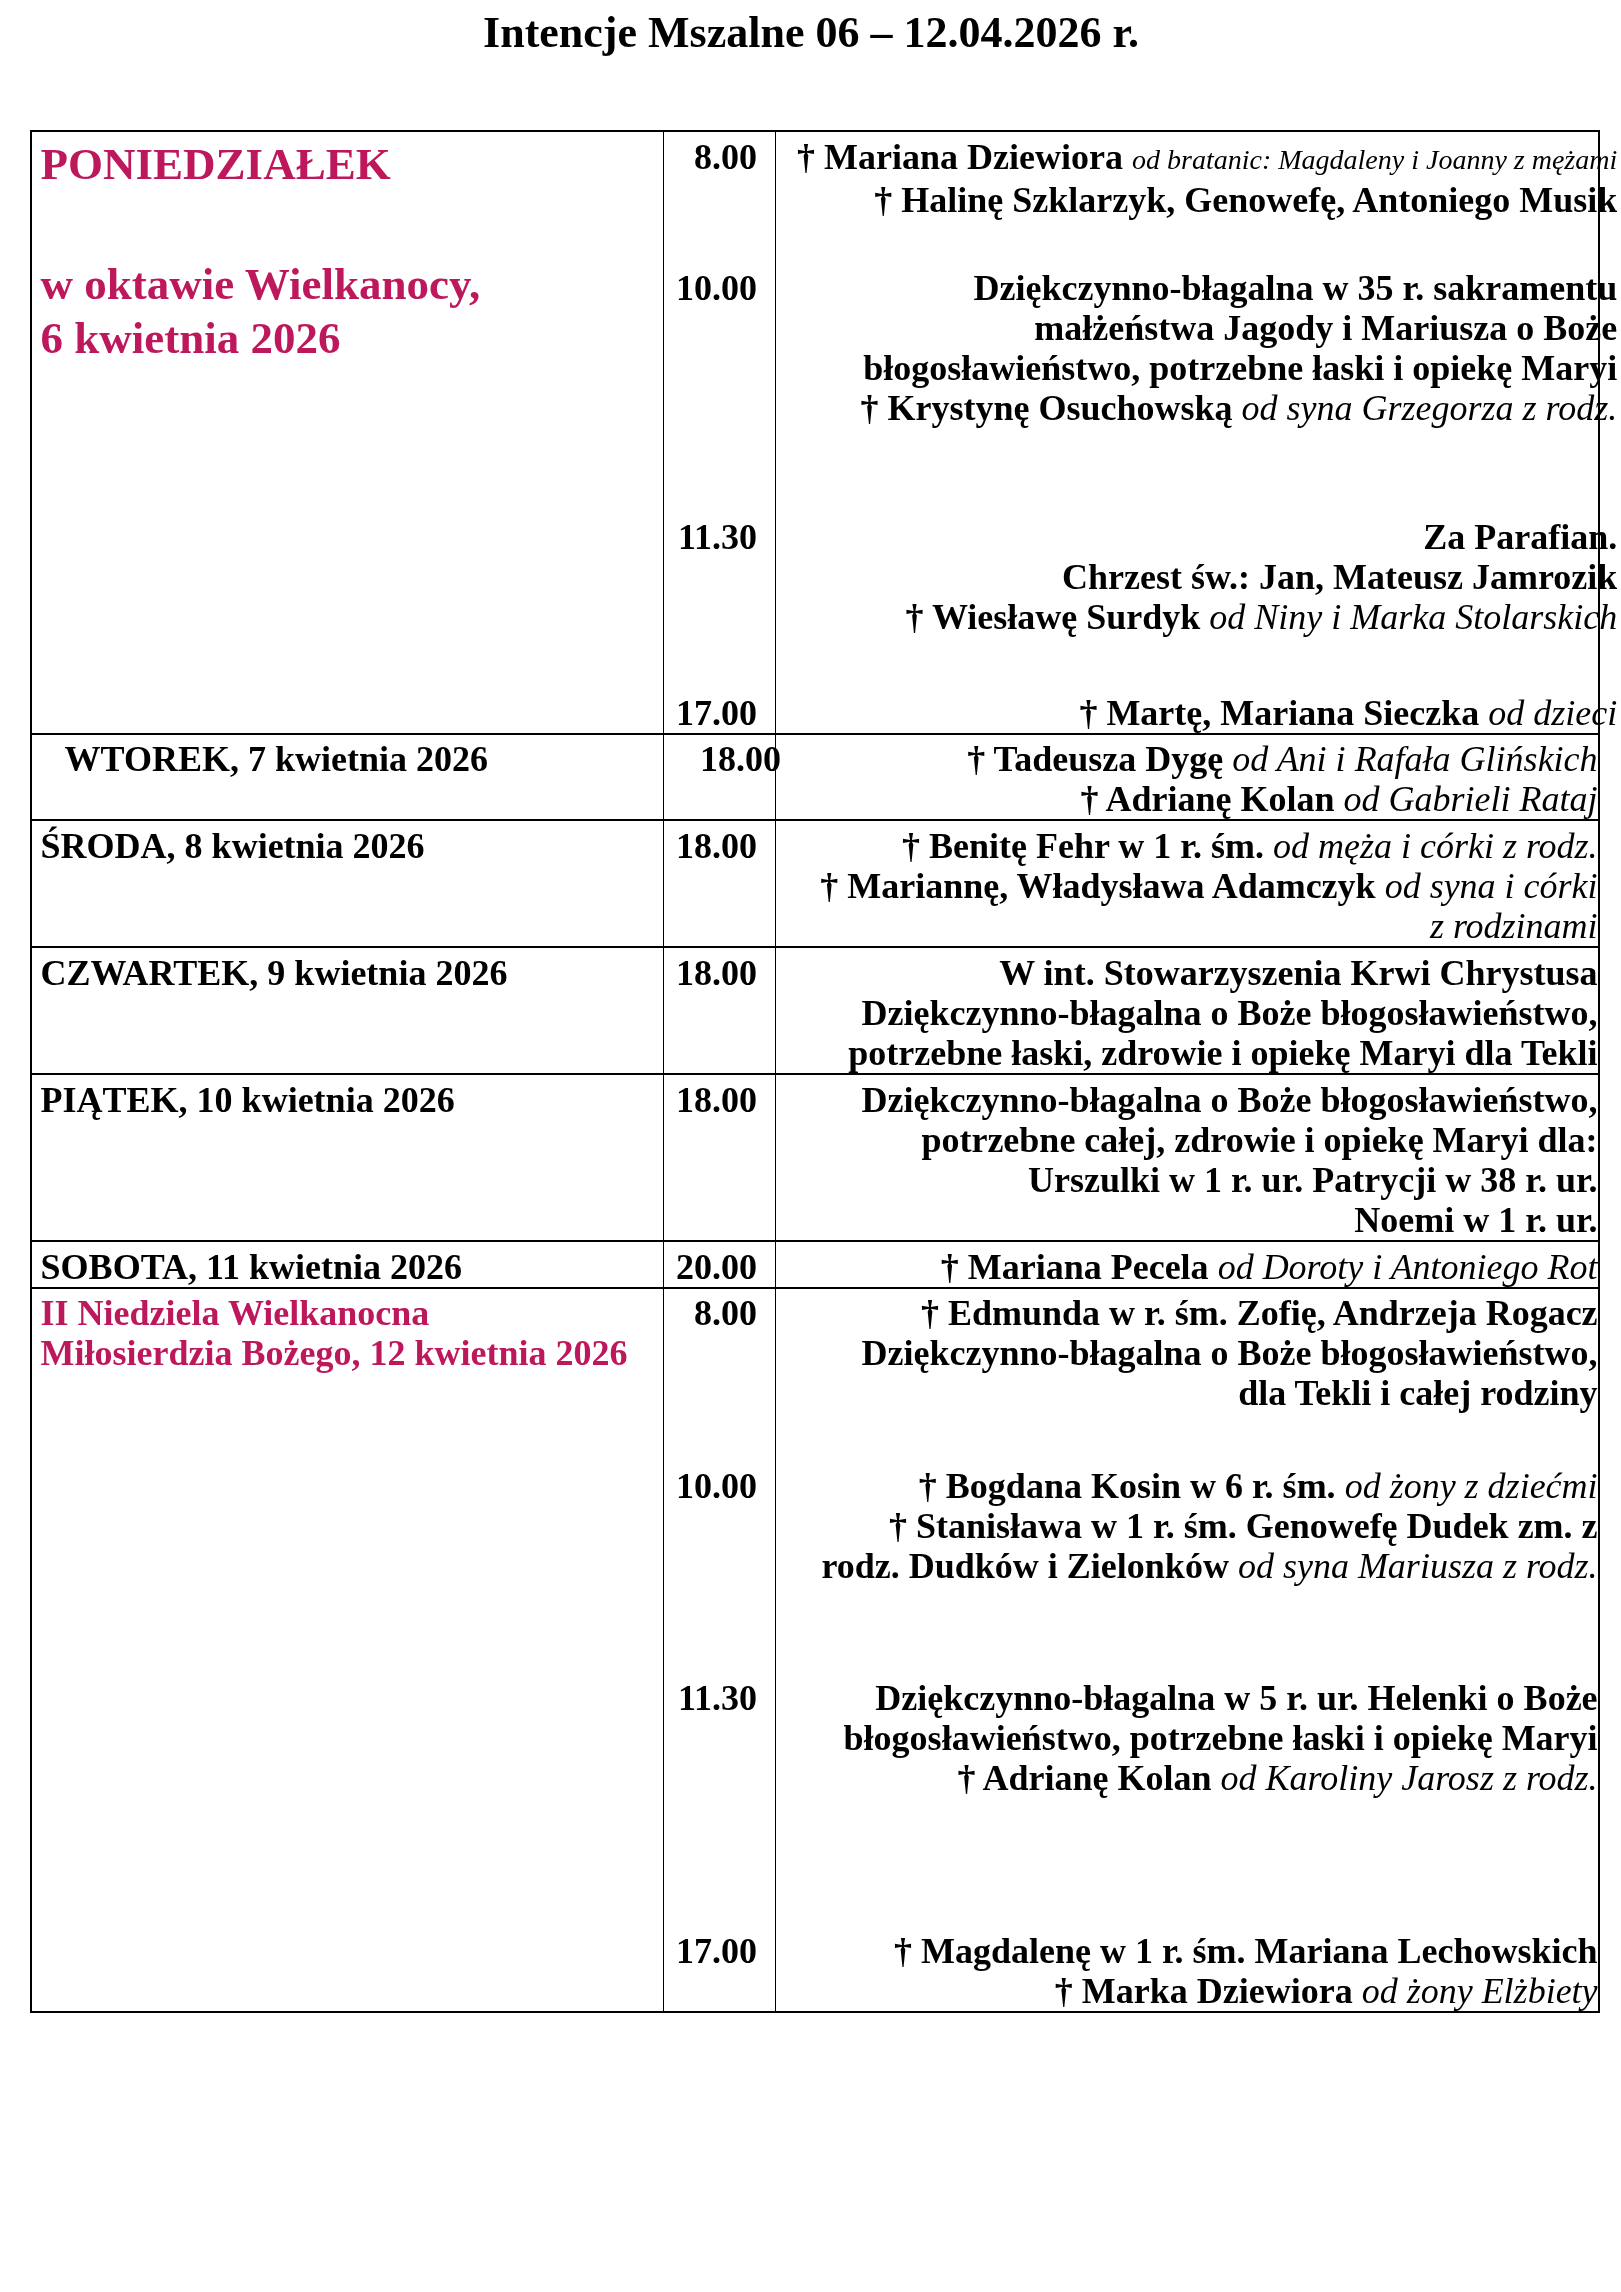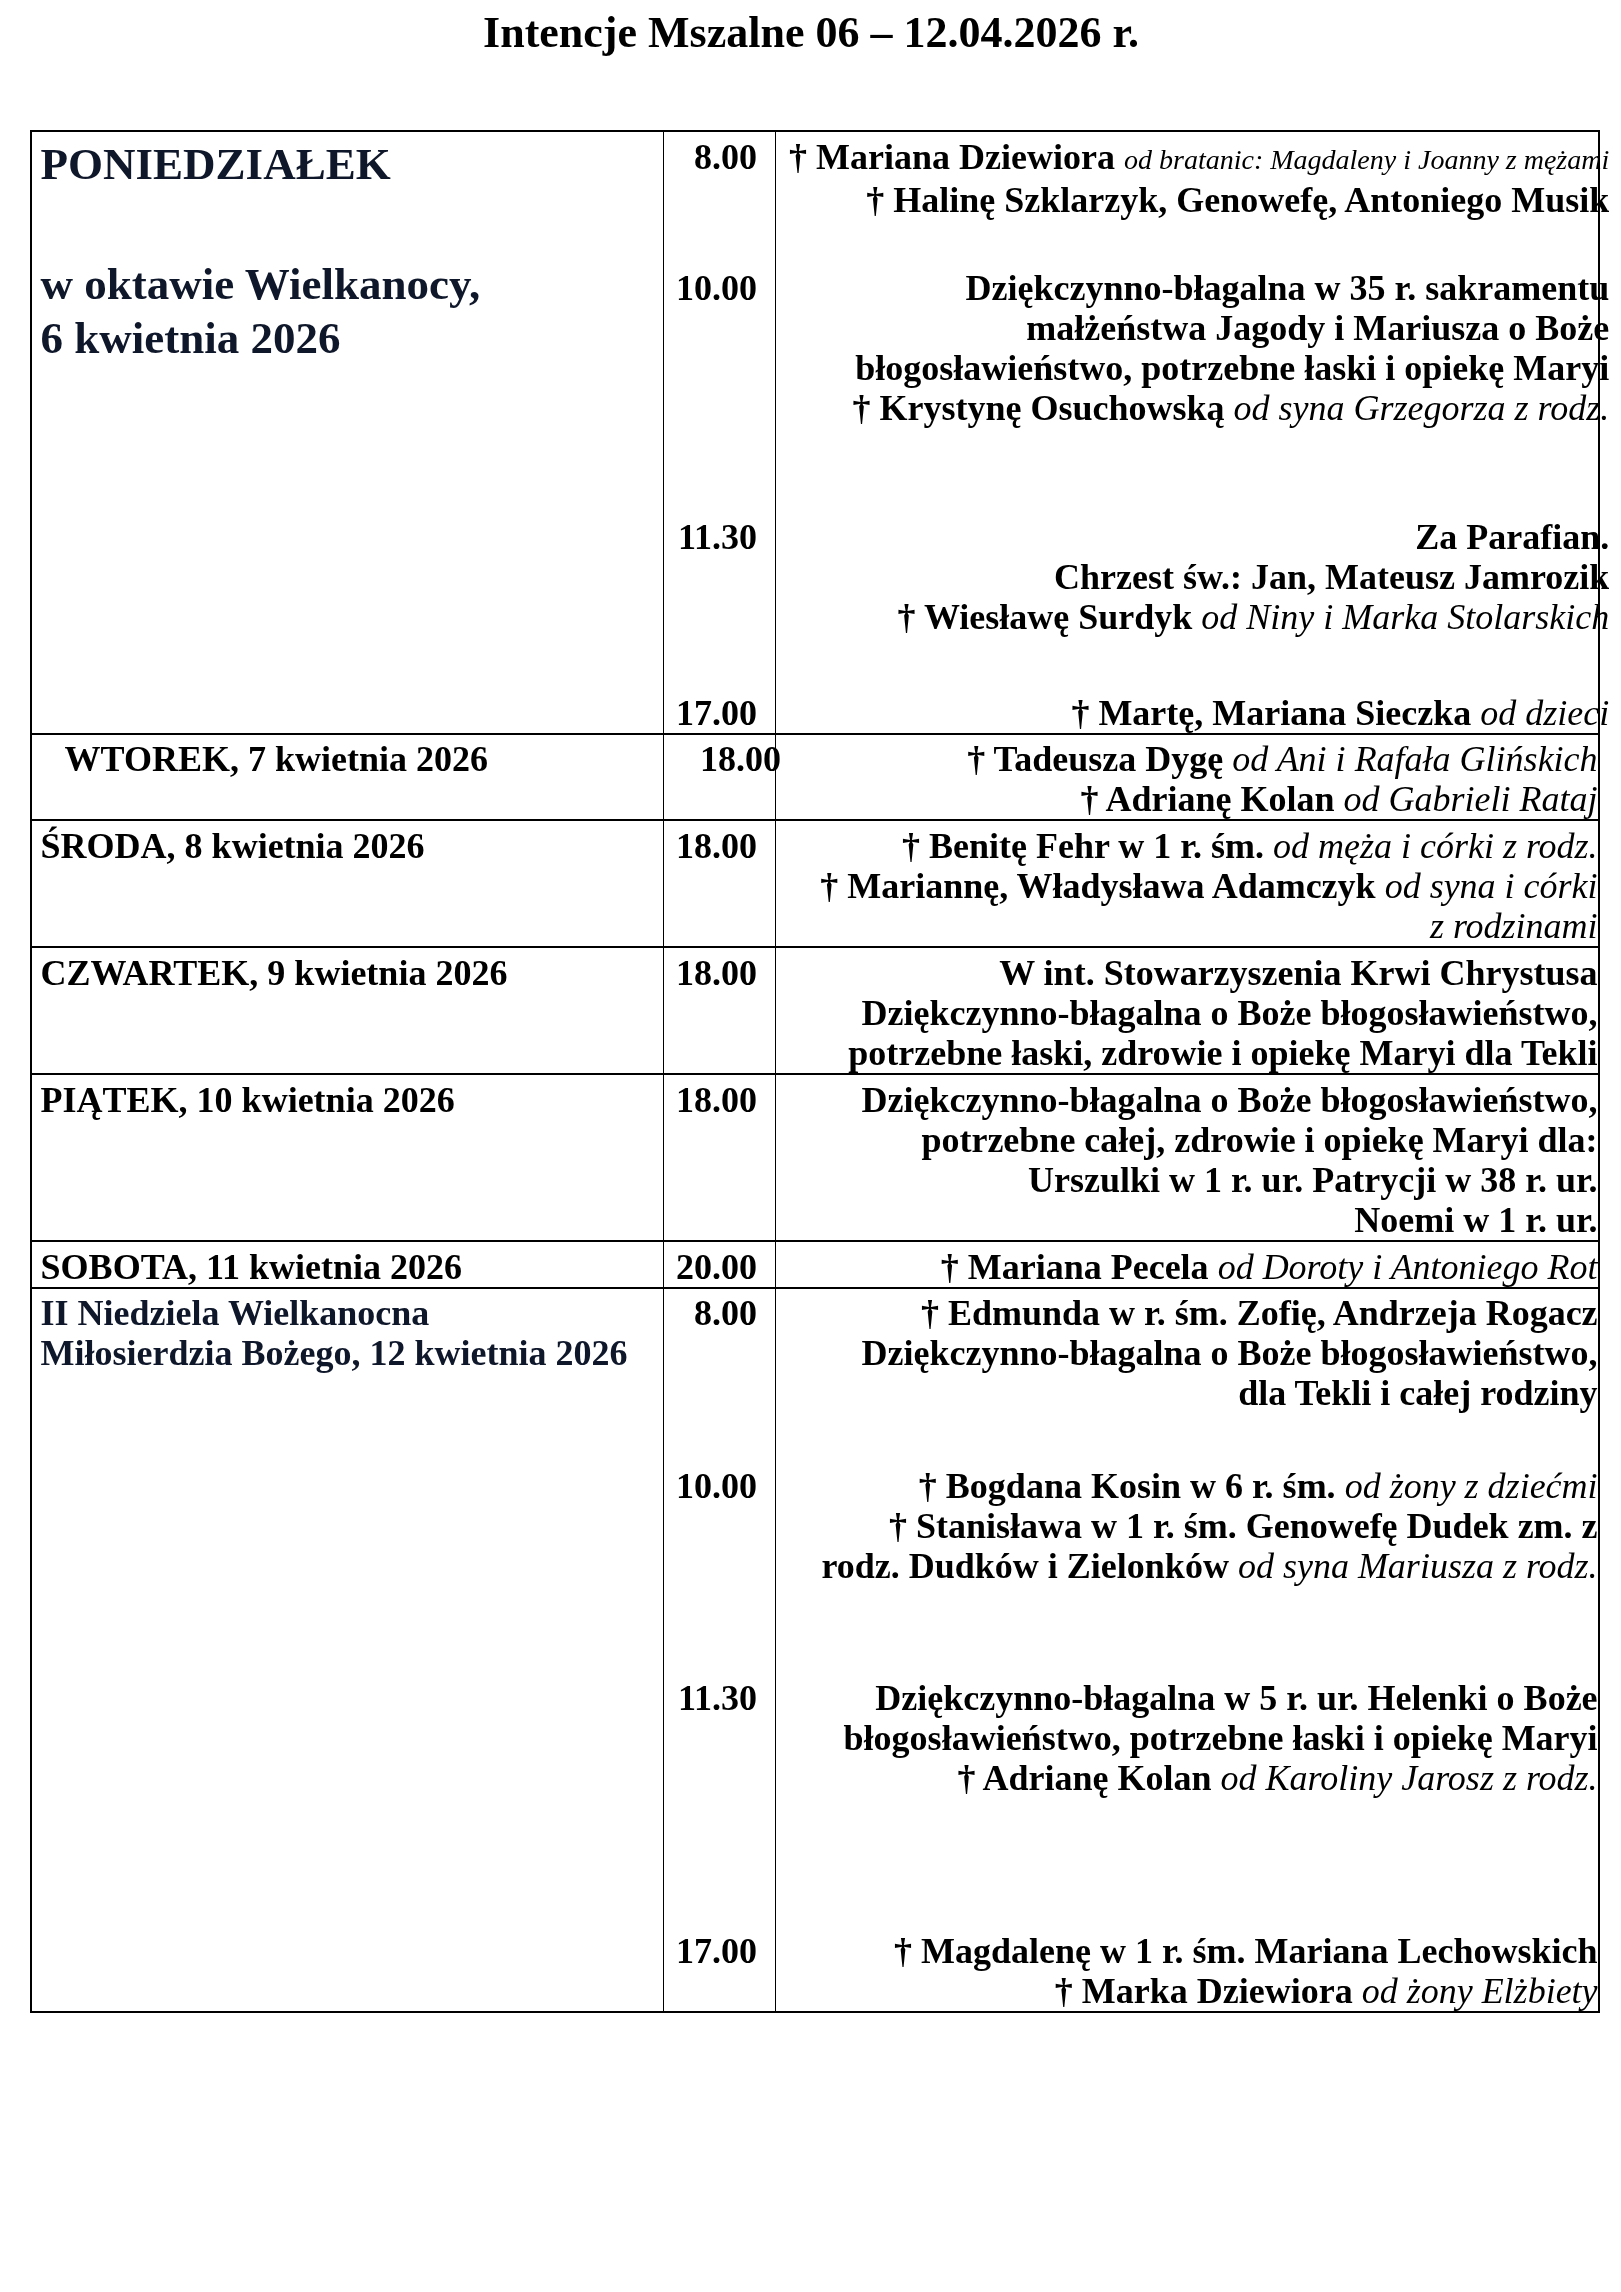--- a/index.html
+++ b/index.html
@@ -38,27 +38,27 @@
     width:633px; flex-shrink:0;
     box-sizing:border-box;
     padding:4.5px 9px 0 9px;
     overflow:hidden;
   }
   .day-line {
     font-size:36px; line-height:40px; font-weight:bold;
     white-space:nowrap;
   }
   .day-line.big { font-size:45px; line-height:54px; }
-  .red-text { color:#0f172a; }
+  .red-text { color:#be185d; }
   .mass-area {
     flex:1;
     padding:4.5px 0 0 0;
     box-sizing:border-box;
   }
-  .mass-block { display:flex; }
+  .mass-block { display:flex;gap:8px; }
   .mass-time {
     width:112px; flex-shrink:0;
     box-sizing:border-box;
     text-align:right; padding-right:19.7px;
     font-weight:bold; font-size:36px; line-height:40px;
     white-space:nowrap;
   }
   .mass-lines { flex:1; padding-left:12.5px; overflow:hidden; }
   .mass-line { font-size:36px; line-height:40px; white-space:nowrap;text-align:right; }
   .b { font-weight:bold; }

